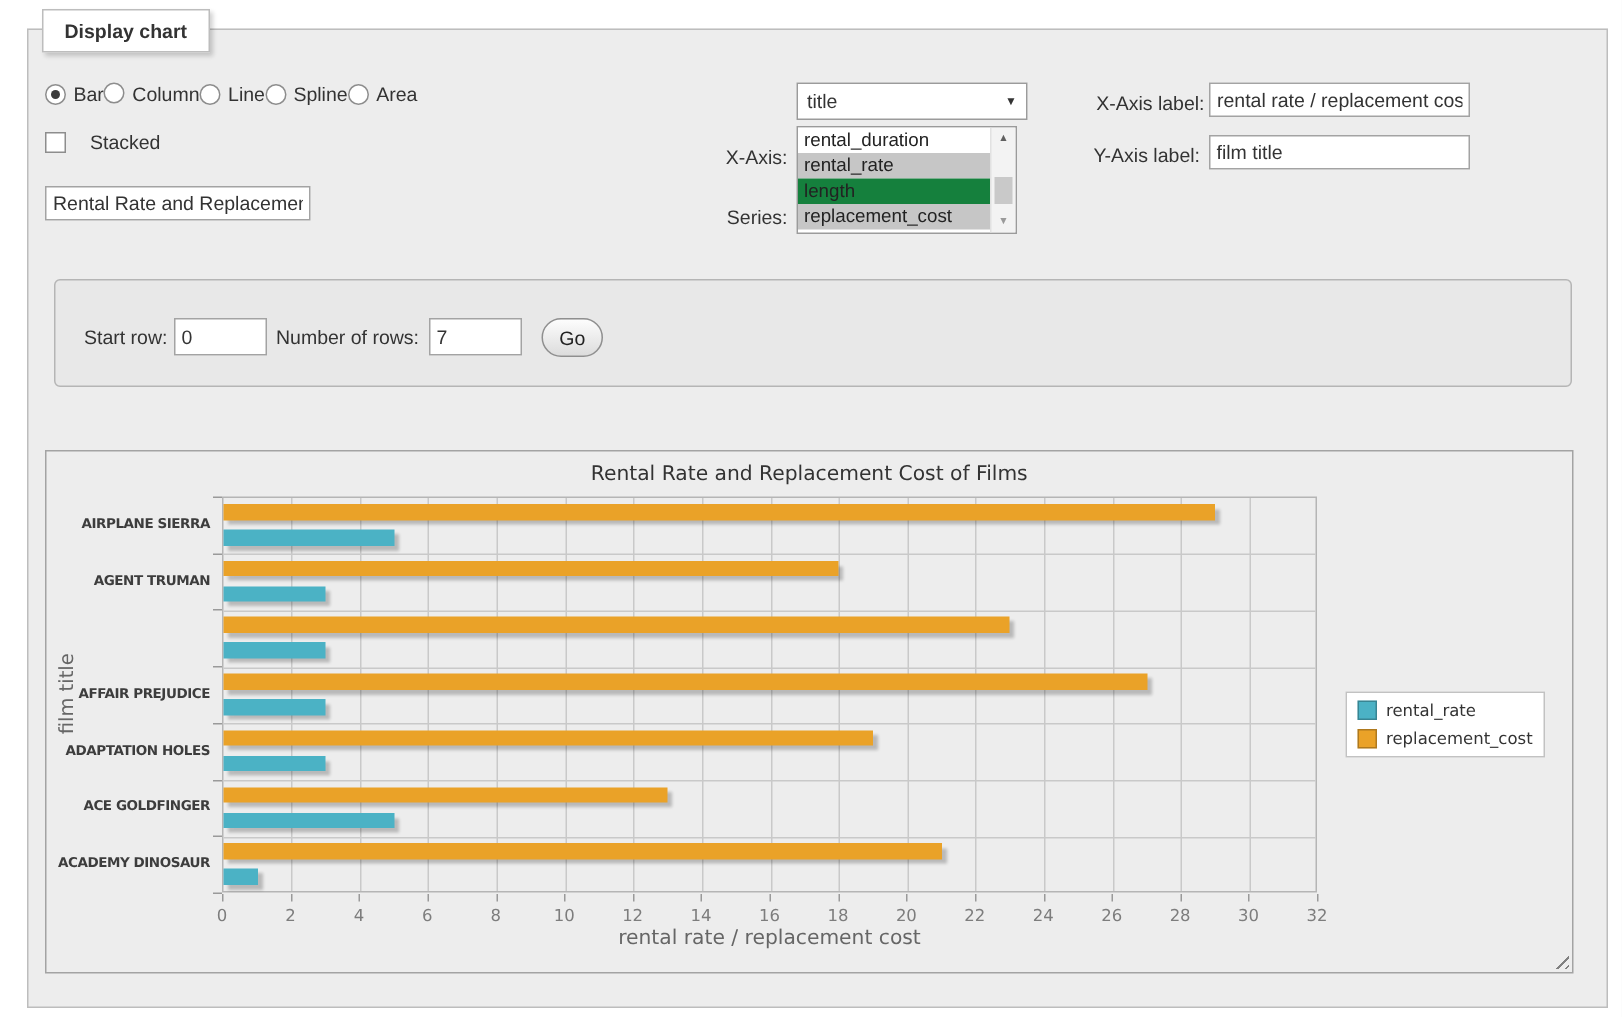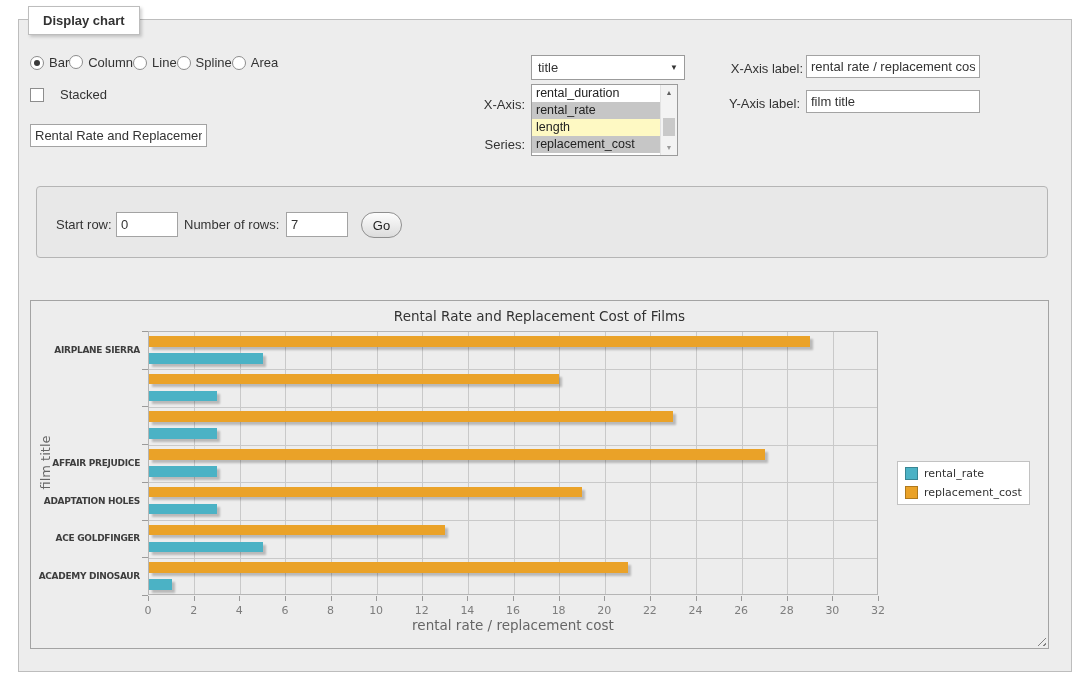--- a/index.html
+++ b/index.html
@@ -88,21 +88,21 @@
   <div class="abs sel" style="left:531px;top:55px;width:154px;height:25px;">
     <span>title</span>
     <span class="arrow">▼</span>
   </div>
 
   <div class="abs ctl-label r-label" style="left:440px;top:137px;width:85px;">Series:</div>
   <div class="abs list" style="left:531px;top:84px;width:147px;height:72px;">
     <div class="list-items" id="series-options">
         <div style="height: 17px; line-height: 17px; padding-left: 4px; font-size: 12.5px; color: rgb(34, 34, 34); white-space: nowrap; overflow: hidden; background: rgb(255, 255, 255);">rental_duration</div>
         <div style="height: 17px; line-height: 17px; padding-left: 4px; font-size: 12.5px; color: rgb(34, 34, 34); white-space: nowrap; overflow: hidden; background: rgb(198, 198, 198);">rental_rate</div>
-        <div style="height: 17px; line-height: 17px; padding-left: 4px; font-size: 12.5px; color: rgb(34, 34, 34); white-space: nowrap; overflow: hidden; background: #fef9c3;">length</div>
+        <div style="height: 17px; line-height: 17px; padding-left: 4px; font-size: 12.5px; color: rgb(34, 34, 34); white-space: nowrap; overflow: hidden; background: #15803d;">length</div>
         <div style="height: 17px; line-height: 17px; padding-left: 4px; font-size: 12.5px; color: rgb(34, 34, 34); white-space: nowrap; overflow: hidden; background: rgb(198, 198, 198);">replacement_cost</div>
       </div>
     <div class="sbar">
       <div class="sb-btn" style="top:0;">▲</div>
       <div class="sb-thumb" style="top:33px;height:18px;"></div>
       <div class="sb-btn" style="bottom:0;color:#9a9a9a;">▼</div>
     </div>
   </div>
 
   <div class="abs ctl-label r-label" style="left:703px;top:61px;width:100px;text-align:right;">X-Axis label:</div>
@@ -205,19 +205,20 @@
       <div style="position: absolute; left: 832px; top: 303px; width: 30px; text-align: center; font-size: 11px; font-family: &quot;DejaVu Sans&quot;, sans-serif; color: rgb(125, 125, 125);">32</div>
       <div style="position: absolute; left: 111px; top: 30px; width: 6px; height: 1px; background: rgb(154, 154, 154);"></div>
       <div style="position: absolute; left: 111px; top: 67.7143px; width: 6px; height: 1px; background: rgb(154, 154, 154);"></div>
       <div style="position: absolute; left: 111px; top: 105.429px; width: 6px; height: 1px; background: rgb(154, 154, 154);"></div>
       <div style="position: absolute; left: 111px; top: 143.143px; width: 6px; height: 1px; background: rgb(154, 154, 154);"></div>
       <div style="position: absolute; left: 111px; top: 180.857px; width: 6px; height: 1px; background: rgb(154, 154, 154);"></div>
       <div style="position: absolute; left: 111px; top: 218.571px; width: 6px; height: 1px; background: rgb(154, 154, 154);"></div>
       <div style="position: absolute; left: 111px; top: 256.286px; width: 6px; height: 1px; background: rgb(154, 154, 154);"></div>
       <div style="position: absolute; left: 111px; top: 294px; width: 6px; height: 1px; background: rgb(154, 154, 154);"></div>
       <div style="position: absolute; left: 5px; top: 30px; width: 104px; height: 37.7143px; display: flex; align-items: center; justify-content: flex-end; font-size: 9px; font-weight: bold; letter-spacing: -0.3px; font-family: &quot;DejaVu Sans&quot;, sans-serif; color: rgb(61, 61, 61);">AIRPLANE SIERRA</div>
+      <div style="position: absolute; left: 5px; top: 67.7143px; width: 104px; height: 37.7143px; display: flex; align-items: center; justify-content: flex-end; font-size: 9px; font-weight: bold; letter-spacing: -0.3px; font-family: &quot;DejaVu Sans&quot;, sans-serif; color: rgb(61, 61, 61);">AGENT TRUMAN</div>
       <div style="position: absolute; left: 5px; top: 143.143px; width: 104px; height: 37.7143px; display: flex; align-items: center; justify-content: flex-end; font-size: 9px; font-weight: bold; letter-spacing: -0.3px; font-family: &quot;DejaVu Sans&quot;, sans-serif; color: rgb(61, 61, 61);">AFFAIR PREJUDICE</div>
       <div style="position: absolute; left: 5px; top: 180.857px; width: 104px; height: 37.7143px; display: flex; align-items: center; justify-content: flex-end; font-size: 9px; font-weight: bold; letter-spacing: -0.3px; font-family: &quot;DejaVu Sans&quot;, sans-serif; color: rgb(61, 61, 61);">ADAPTATION HOLES</div>
       <div style="position: absolute; left: 5px; top: 218.571px; width: 104px; height: 37.7143px; display: flex; align-items: center; justify-content: flex-end; font-size: 9px; font-weight: bold; letter-spacing: -0.3px; font-family: &quot;DejaVu Sans&quot;, sans-serif; color: rgb(61, 61, 61);">ACE GOLDFINGER</div>
       <div style="position: absolute; left: 5px; top: 256.286px; width: 104px; height: 37.7143px; display: flex; align-items: center; justify-content: flex-end; font-size: 9px; font-weight: bold; letter-spacing: -0.3px; font-family: &quot;DejaVu Sans&quot;, sans-serif; color: rgb(61, 61, 61);">ACADEMY DINOSAUR</div>
     </div>
 
 </div>
 
 </body></html>

